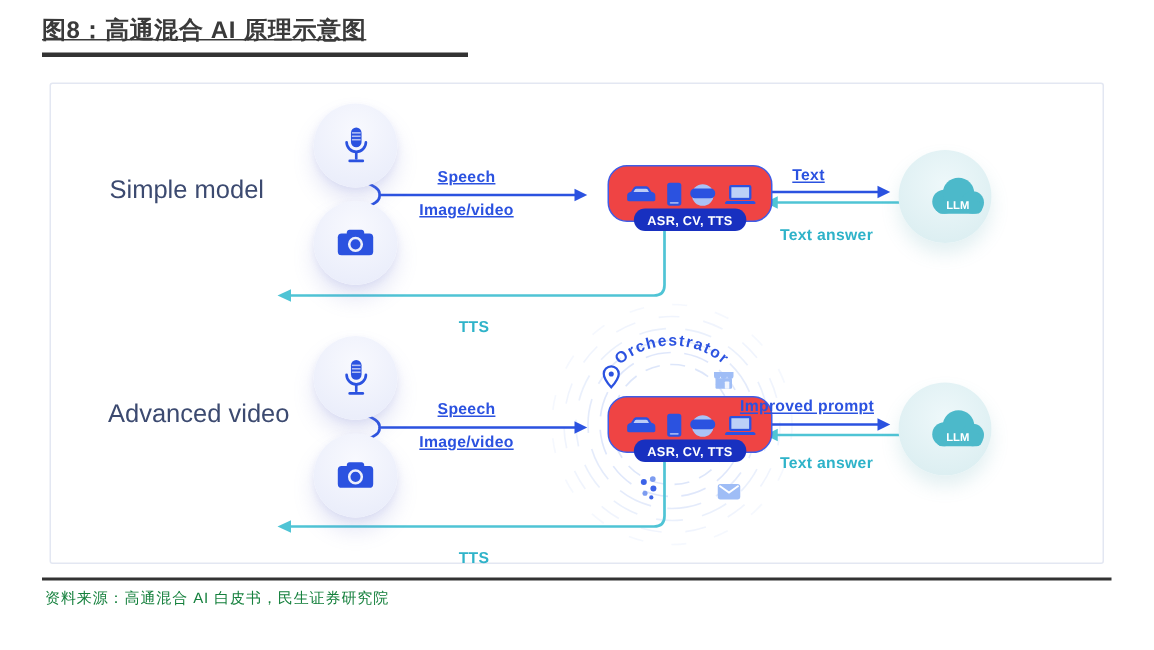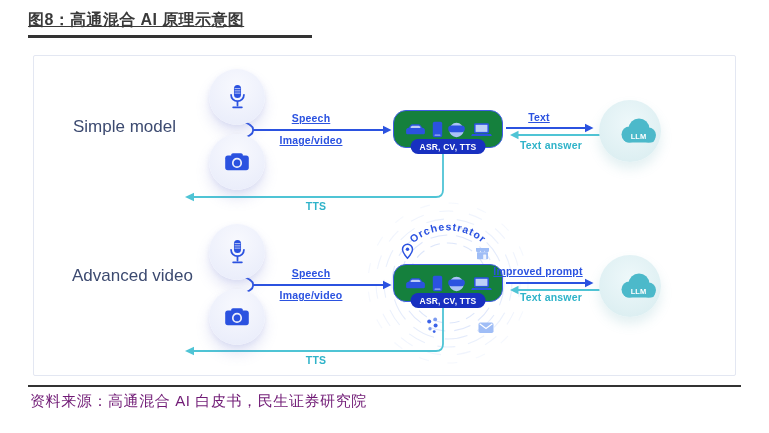--- a/index.html
+++ b/index.html
@@ -4,34 +4,34 @@
 <style>
   html,body{margin:0;padding:0;background:#fff;}
   body{width:769px;height:433px;position:relative;overflow:hidden;
        font-family:"Liberation Sans","DejaVu Sans",sans-serif;}
   .abs{position:absolute;}
   
   .fig-title{left:28px;top:10px;font-size:16px;font-weight:bold;color:#3a3a3a;letter-spacing:.4px;white-space:nowrap;text-decoration:underline;}
   .title-rule{left:28px;top:35px;width:284px;height:3px;background:#333;}
   
   .src-rule{left:28px;top:385px;width:713px;height:2px;background:#333;}
-  .src-note{left:30px;top:392px;font-size:15px;color:#701a75;letter-spacing:.6px;white-space:nowrap;}
+  .src-note{left:30px;top:392px;font-size:10px;color:#15803d;letter-spacing:.6px;white-space:nowrap;}
   
   .panel{left:33px;top:55px;width:701px;height:319px;border:1px solid #e3e7f2;border-radius:2px;background:#fff;}
   
   .model-label{font-size:17px;font-weight:500;color:var(--label-dark,#3c4a70);white-space:nowrap;}
   .lbl{font-weight:bold;font-size:10.5px;white-space:nowrap;transform:translateX(-50%);letter-spacing:.2px;}
   .lbl.blue{color:var(--blue,#2b52e0);text-decoration:underline;}
-  .lbl.teal{color:var(--teal-text,#2fb3c9);}
+  .lbl.teal{color:var(--teal-text,#2fb3c9);margin-top:12px;}
   .node{width:56px;height:56px;border-radius:50%;
         background:radial-gradient(circle at 50% 32%,#f8f9fe 0%,#eceffb 70%,#e7eaf9 100%);
         box-shadow:0 9px 14px rgba(120,132,210,.20),0 2px 5px rgba(120,132,210,.12);
         display:flex;align-items:center;justify-content:center;}
-  .device-box{width:110px;height:38px;background:#15803d;border:1.6px solid #3f5ce6;border-radius:13px;
-        display:flex;align-items:center;justify-content:space-evenly;padding:0 5px;box-sizing:border-box;}
+  .device-box{width:110px;height:38px;background:#ef4444;border:1.6px solid #3f5ce6;border-radius:13px;
+        display:flex;align-items:center;justify-content:space-evenly;padding:0 5px;box-sizing:border-box;margin-left:12px;}
   .pill{position:absolute;left:50%;bottom:-7px;transform:translateX(-50%);
         background:var(--pill-blue,#1830c0);color:#fff;font-size:8.5px;font-weight:bold;
         padding:2.5px 9px;border-radius:9px;white-space:nowrap;letter-spacing:.2px;}
   .llm-node{width:62px;height:62px;border-radius:50%;
         background:radial-gradient(circle at 50% 38%,#eef8fa 0%,#ddeff2 75%);
         box-shadow:0 7px 12px rgba(100,170,185,.18);
         display:flex;align-items:center;justify-content:flex-end;}
   svg.overlay{left:0;top:0;pointer-events:none;}
 </style>
 </head>

